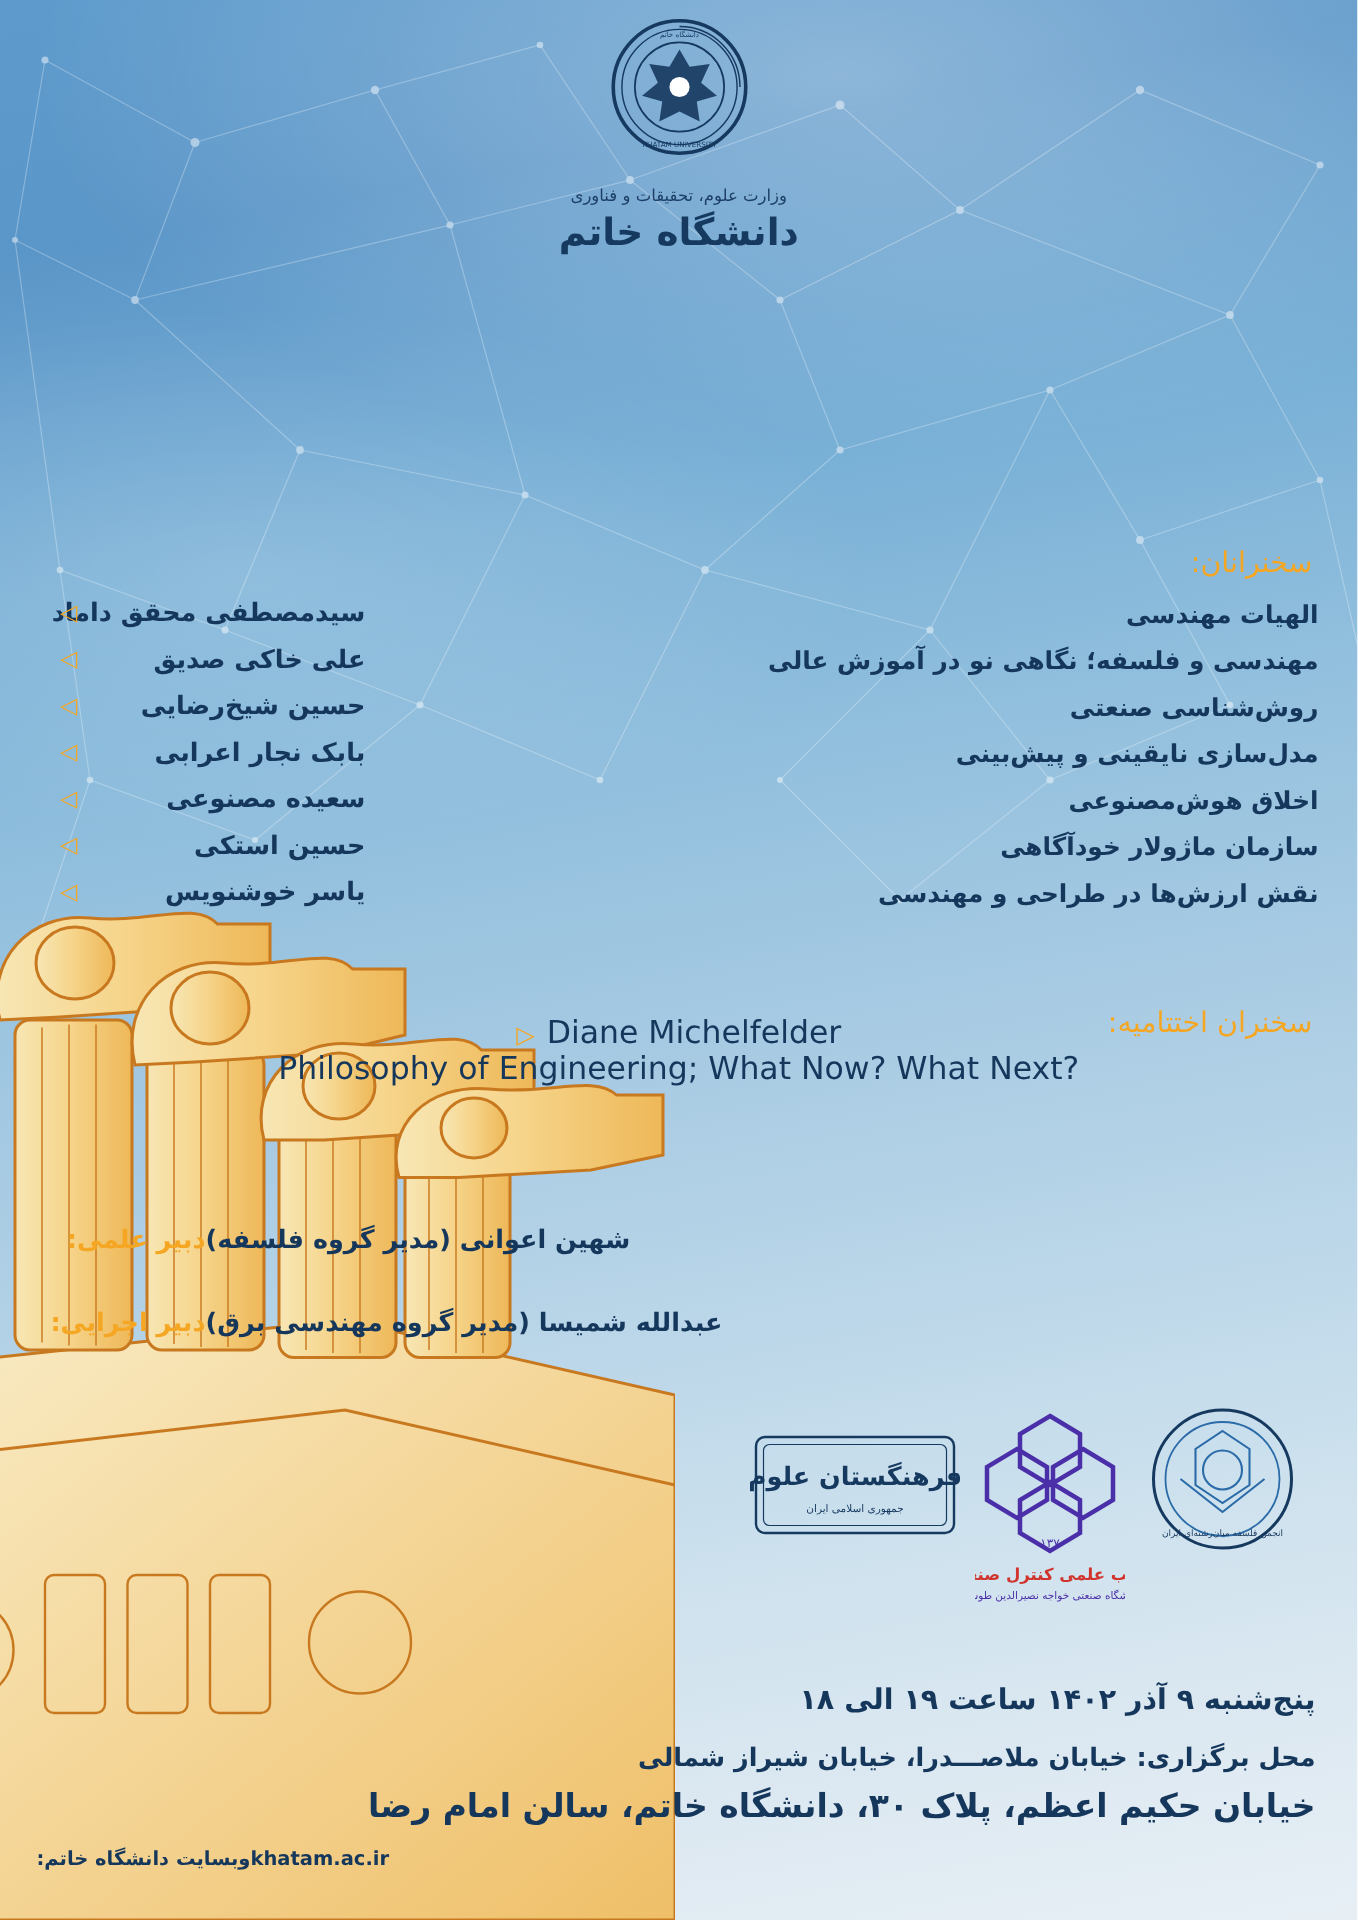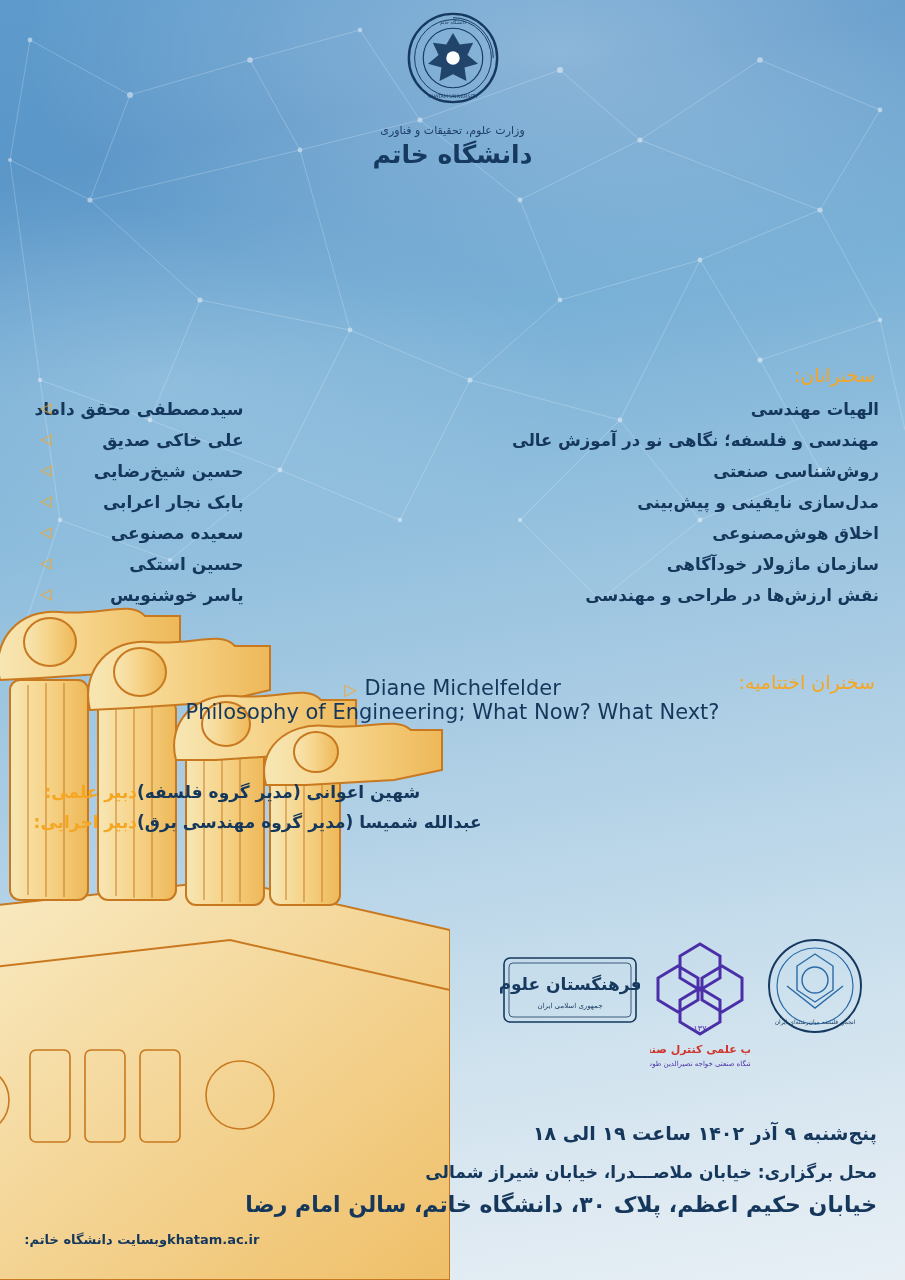--- a/index.html
+++ b/index.html
@@ -155,20 +155,21 @@
     position: absolute;
     top: 782px;
     right: 30px;
     width: 846px;
   }
   .sec-row {
     display: flex;
     flex-direction: row-reverse;
     align-items: baseline;
     margin-bottom: 10px;
+    margin-top: 35px;
   }
   .sec-key {
     color: #f5a623;
     font-size: 17px;
     font-weight: bold;
     width: 108px;
     text-align: right;
     white-space: nowrap;
   }
   .sec-val {

